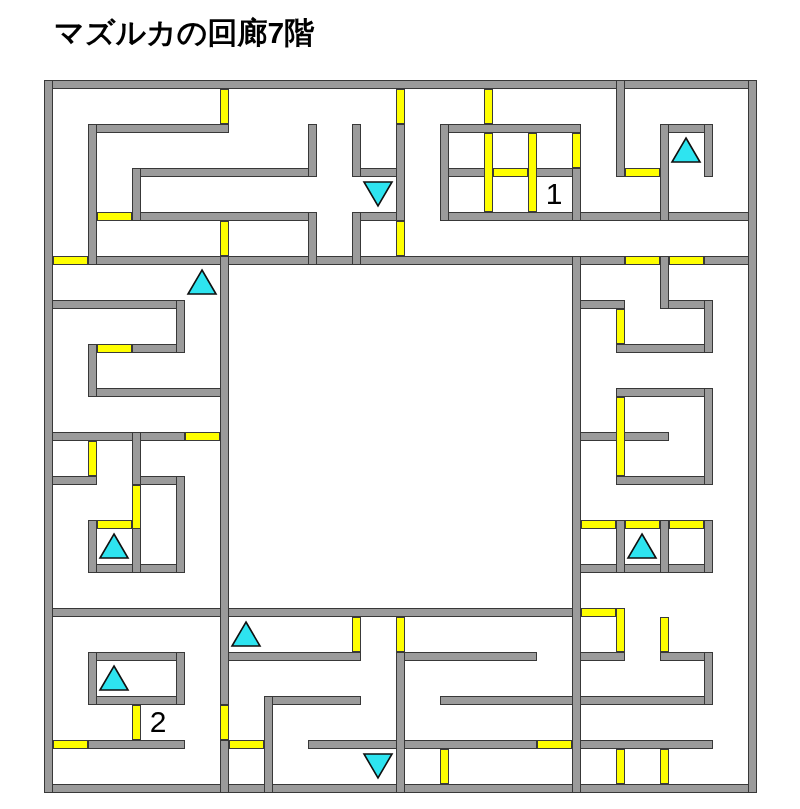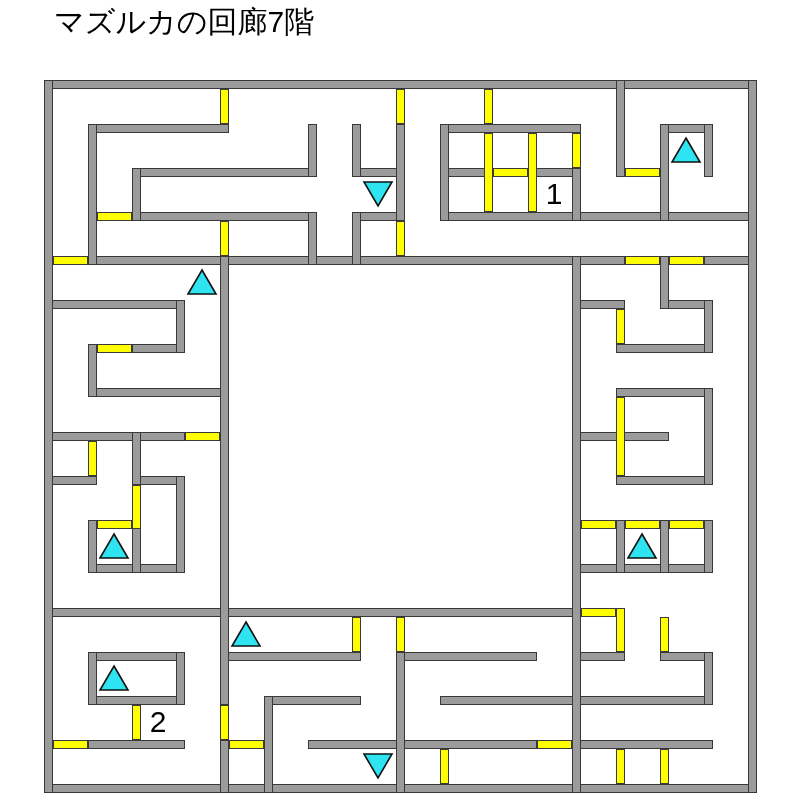--- a/index.html
+++ b/index.html
@@ -1,20 +1,20 @@
 <!DOCTYPE html>
 <html><head>
 <meta charset="utf-8">
 <style>
   html,body{margin:0;padding:0;}
   body{width:800px;height:809px;background:#ffffff;position:relative;overflow:hidden;
        font-family:"Liberation Sans",sans-serif;}
   .page{position:absolute;inset:0;}
-  .title{position:absolute;left:54px;top:0px;height:44px;line-height:44px;
-         font-size:30px;font-weight:400;color:#000;white-space:nowrap;}
+  .title{position:absolute;left:54px;top:11px;height:44px;line-height:44px;
+         font-size:30px;font-weight:700;color:#000;white-space:nowrap;}
   .maze{position:absolute;left:0;top:0;width:800px;height:809px;}
   .w{position:absolute;background:#9b9b9b;border:1px solid #383838;box-sizing:border-box;}
   .d{position:absolute;background:#ffff00;border:1px solid #3a3a3a;box-sizing:border-box;}
   .stair{position:absolute;width:32px;height:28px;}
   .stair svg{display:block;}
   .room-label{position:absolute;display:flex;align-items:center;justify-content:center;
               font-size:30px;color:#000;font-family:"Liberation Sans",sans-serif;}
 </style>
 </head>
 <body style="background: rgb(255, 255, 255);">

